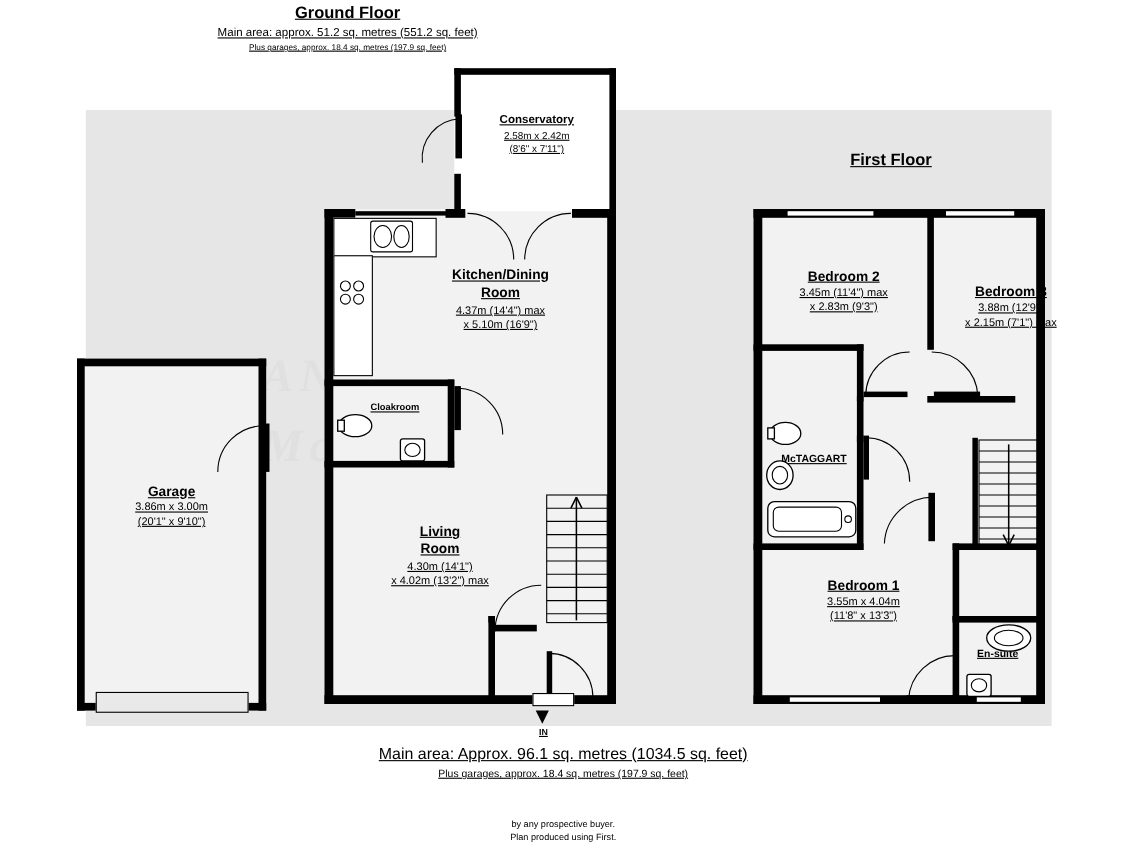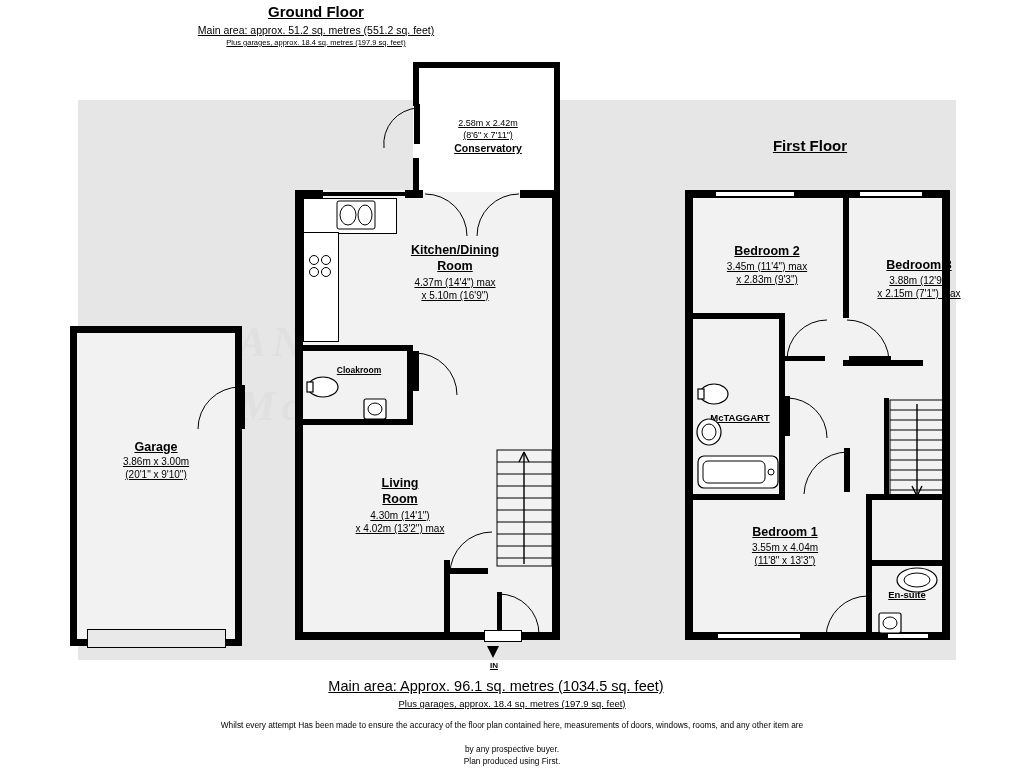--- a/index.html
+++ b/index.html
@@ -57,21 +57,20 @@
   .room-name {
     font-size: 12.5px;
     font-weight: bold;
   }
   .room-dim {
     font-size: 10px;
   }
   .room-name-sm {
     font-size: 10.5px;
     font-weight: bold;
-    margin-top: 39px;
   }
   .room-dim-sm {
     font-size: 9px;
   }
   .tiny-label {
     font-size: 8.5px;
     font-weight: bold;
   }
   .footer-main {
     font-size: 14.5px;
@@ -345,20 +344,19 @@
   </svg>
   <svg class="abs" style="left:800px; top:448px;" width="52" height="50">
     <path class="stroke-thin" d="M 48 4 A 44 44 0 0 0 4 46"></path>
     <rect x="44" y="0" width="6" height="44" fill="#000"></rect>
   </svg>
   <svg class="abs" style="left:824px; top:594px;" width="46" height="44">
     <path class="stroke-thin" d="M 44 2 A 42 42 0 0 0 2 42"></path>
     <rect x="0" y="38" width="44" height="5" fill="#000"></rect>
   </svg>
 
-  <div class="t footer-main" style="left:196px; top:678px; width:600px;">Main area: Approx. 96.1 sq. metres (1034.5 sq. feet)</div>
+  <div class="t footer-main" style="left:212px; top:678px; width:600px;">Main area: Approx. 96.1 sq. metres (1034.5 sq. feet)</div>
   <div class="t footer-sub" style="left:212px; top:698px; width:600px;">Plus garages, approx. 18.4 sq. metres (197.9 sq. feet)</div>
 
-  <div class="disclaimer abs" style="left:112px; top:719px; width:800px;">Whilst every attempt Has been made to ensure the accuracy of the floor plan contained here, measurements of doors, windows, rooms, and any other item are</div>
   <div class="disclaimer abs" style="left:112px; top:743px; width:800px;">by any prospective buyer.</div>
   <div class="disclaimer abs" style="left:112px; top:755px; width:800px;">Plan produced using First.</div>
 
 </div>
 
 </body></html>

